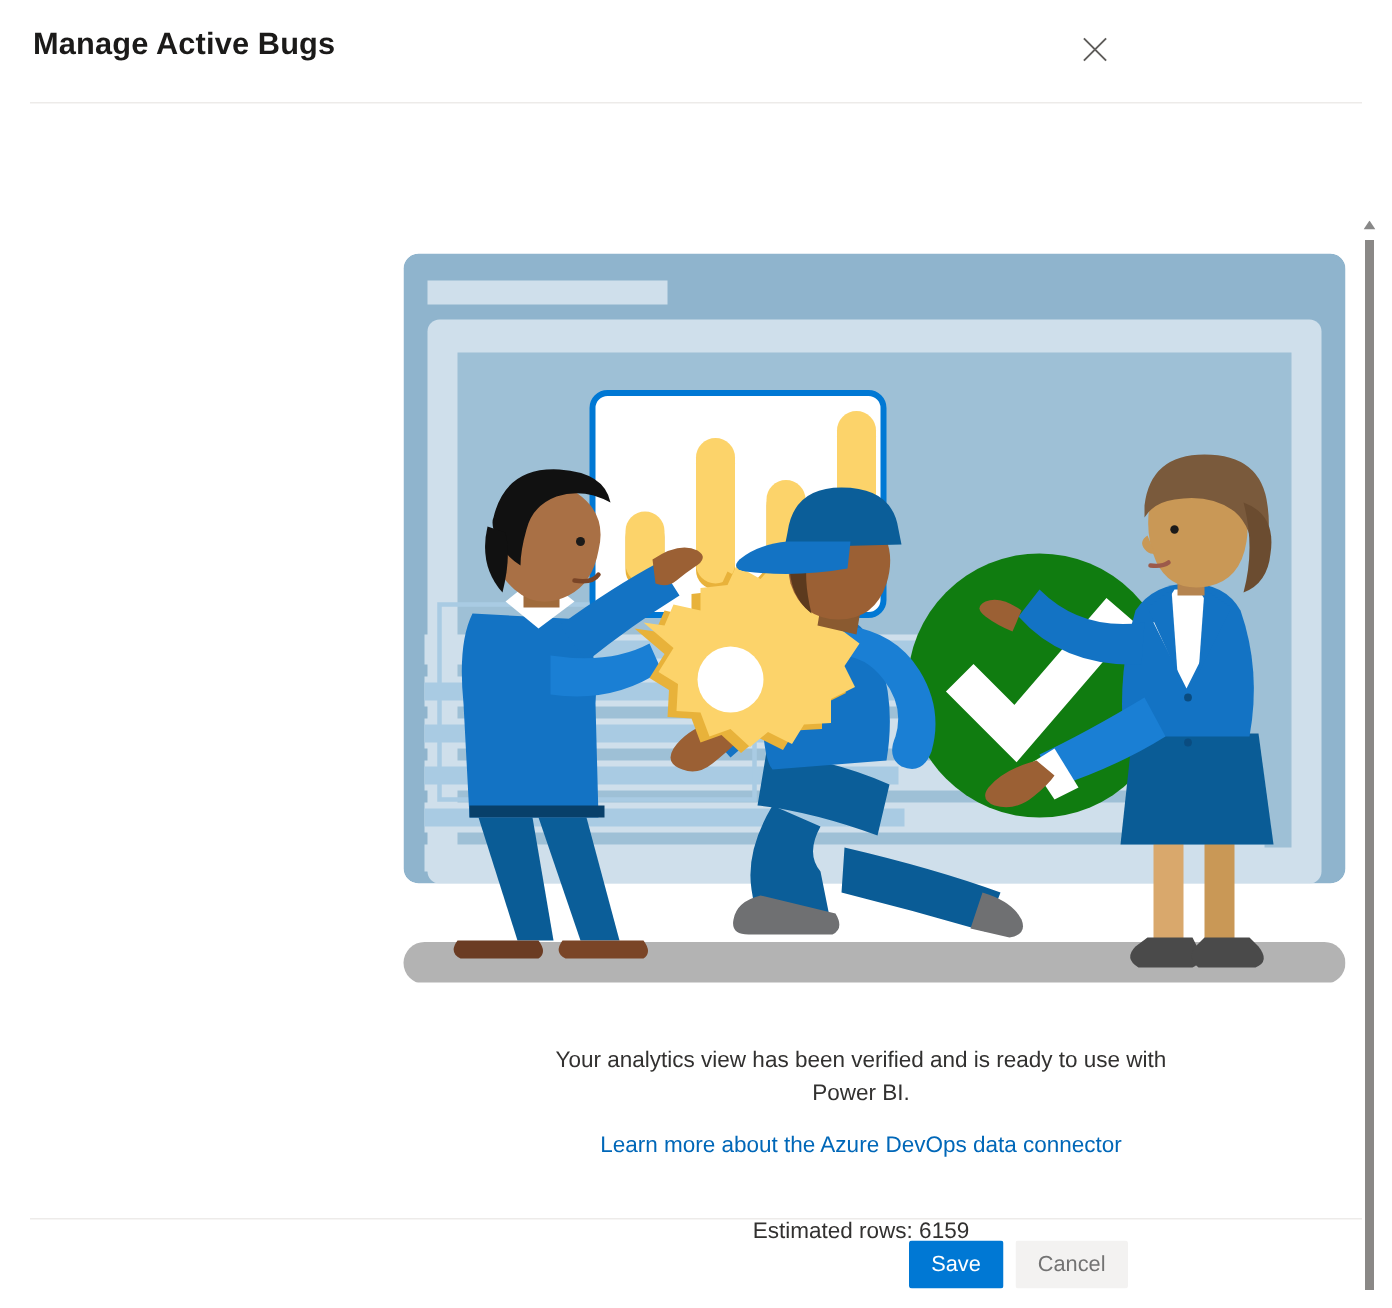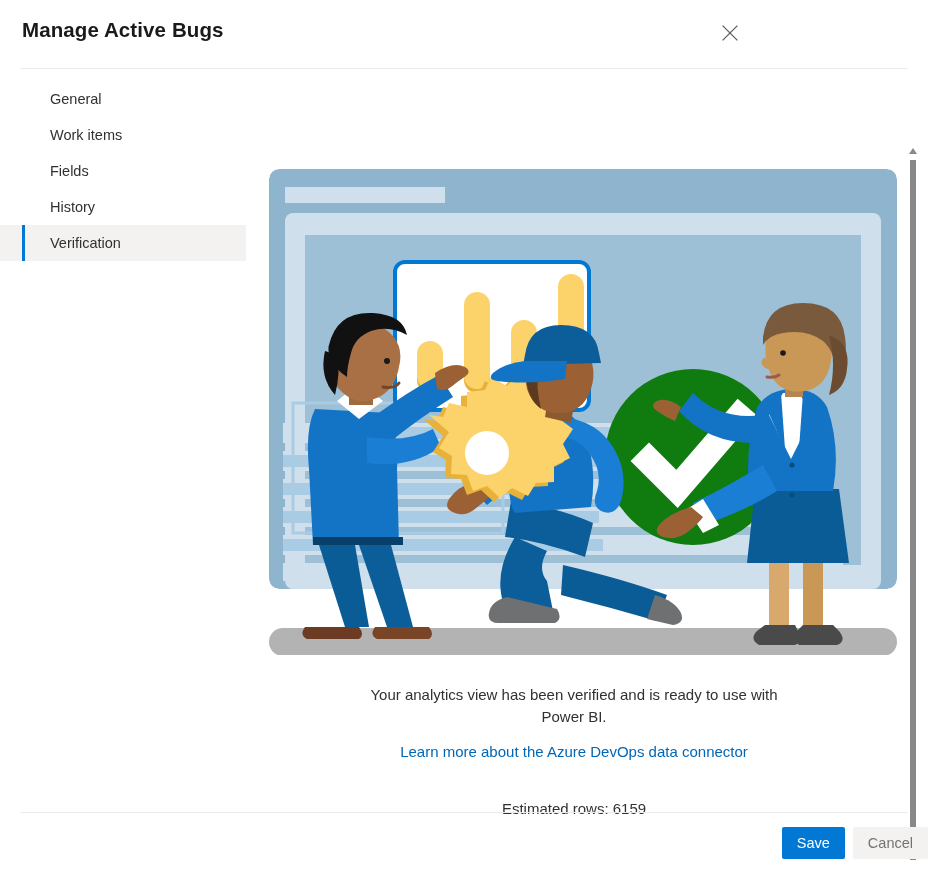--- a/index.html
+++ b/index.html
@@ -122,21 +122,21 @@
     left: 0;
     top: 615px;
     width: 656px;
     text-align: center;
   }
   .msg-line {
     font-size: 15px;
     color: #323130;
     line-height: 22px;
     max-width: 430px;
-    margin: 0 auto;
+    margin: 12px auto;
   }
   .msg-link {
     display: block;
     margin-top: 15px;
     font-size: 15px;
     color: #0067b8;
     text-decoration: none;
     cursor: pointer;
   }
   .msg-rows {
@@ -190,21 +190,21 @@
     left: 20px;
     top: 812px;
     width: 888px;
     height: 1px;
     background: #edebe9;
   }
   .dlg-footer {
     position: absolute;
     left: 0;
     top: 813px;
-    width: 928px;
+    width: 752px;
     height: 59px;
     display: flex;
     align-items: center;
     justify-content: flex-end;
     gap: 8px;
   }
   .btn {
     min-width: 62px;
     height: 32px;
     padding: 0 14px;
@@ -235,37 +235,20 @@
         <svg width="18" height="18" viewBox="0 0 18 18" aria-hidden="true">
           <path d="M1.6 1.6 L16.4 16.4 M16.4 1.6 L1.6 16.4" stroke="#605e5c" stroke-width="1.3" fill="none"></path>
         </svg>
       </span>
     </button>
   </div>
   <div class="header-divider"></div>
 
   <div class="dlg-body">
 
-    <nav class="sidebar">
-      <div class="nav-item">
-        <span>General</span>
-      </div>
-      <div class="nav-item">
-        <span>Work items</span>
-      </div>
-      <div class="nav-item">
-        <span>Fields</span>
-      </div>
-      <div class="nav-item">
-        <span>History</span>
-      </div>
-      <div class="nav-item selected">
-        <span>Verification</span>
-      </div>
-    </nav>
 
     <div class="main">
 
       <div class="illustration-wrap">
         <svg width="634" height="490" viewBox="0 0 634 490" aria-hidden="true">
           <defs>
             <clipPath id="outerPanelClip">
               <rect x="6" y="4" width="628" height="420" rx="10" ry="10"></rect>
             </clipPath>
           </defs>

